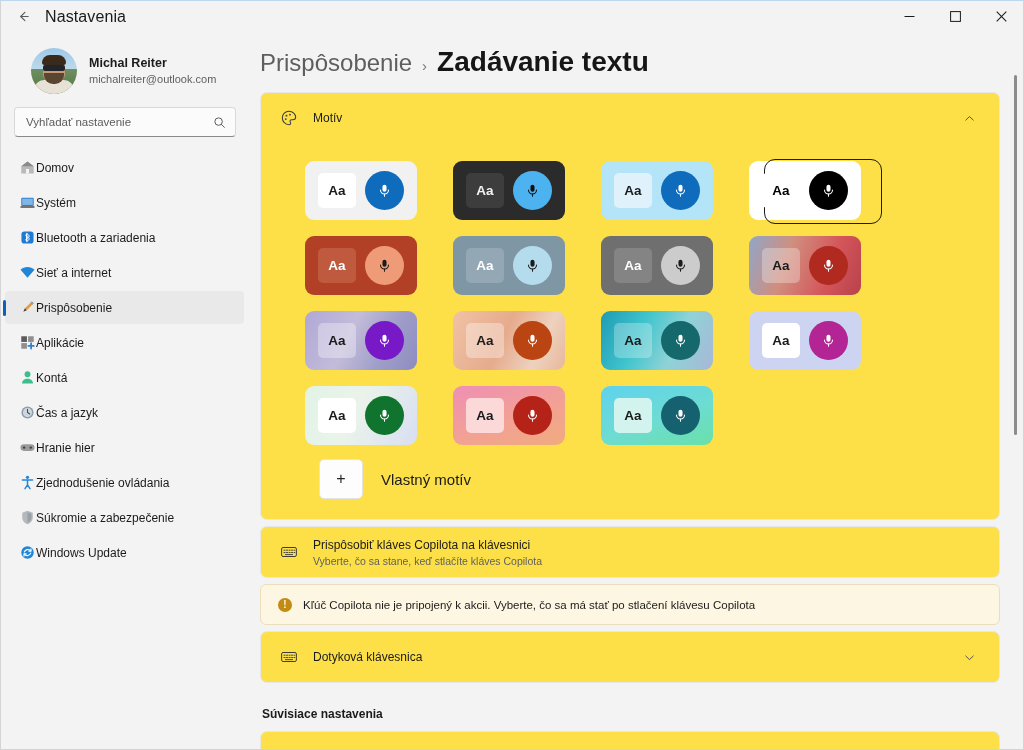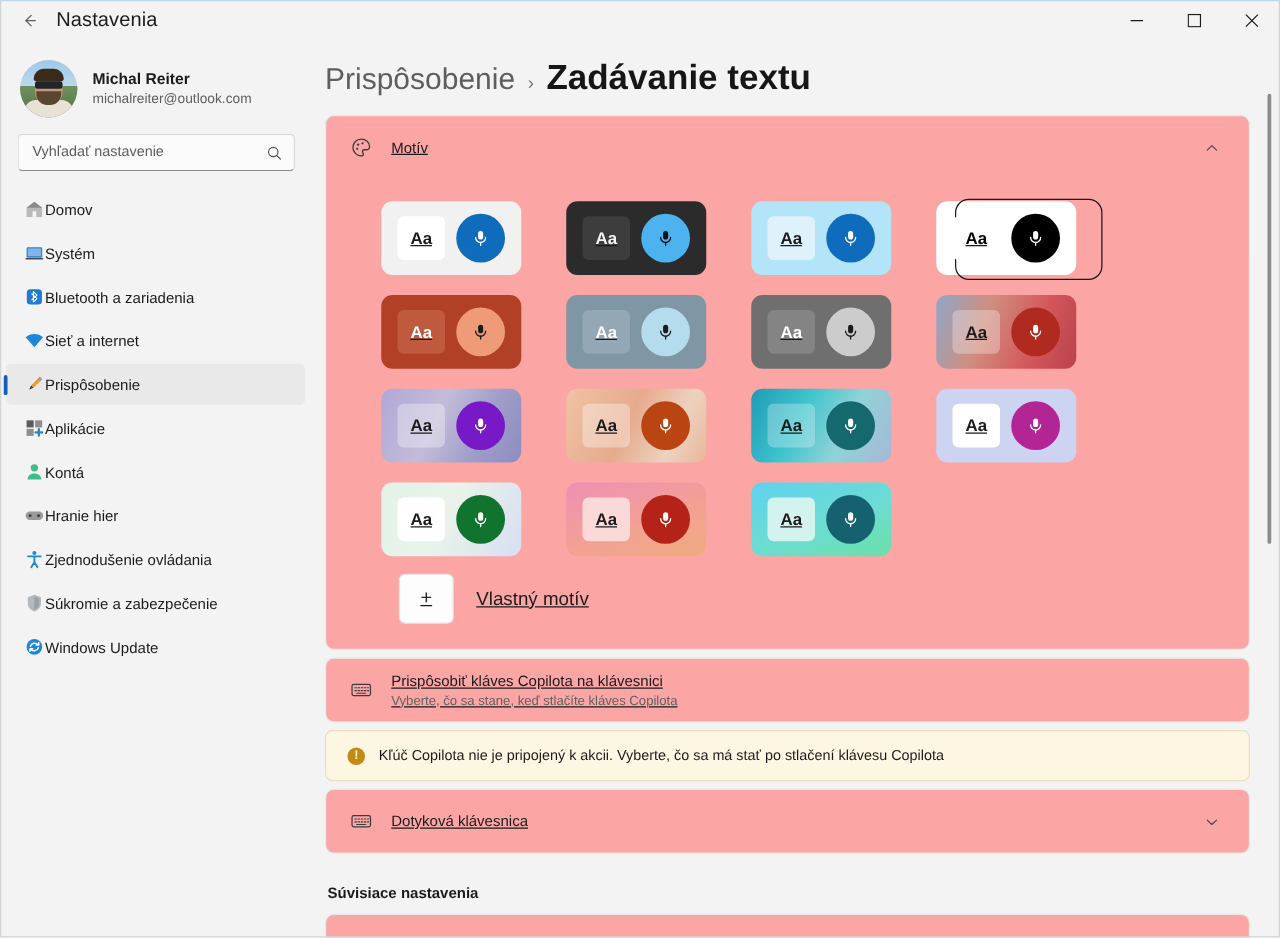--- a/index.html
+++ b/index.html
@@ -81,20 +81,21 @@
     flex-direction: column;
     position: relative;
   }
 
   .account {
     display: flex;
     align-items: center;
     gap: 12px;
     padding: 10px 14px 8px 16px;
     height: 74px;
+    margin-left: 15px;
   }
   .avatar {
     width: 46px; height: 46px;
     border-radius: 50%;
     flex: 0 0 46px;
     overflow: hidden;
     position: relative;
     background: linear-gradient(#9ec8e8 0%, #bcd9ea 45%, #6d8f63 46%, #54743f 100%);
   }
   .avatar .face {
@@ -233,25 +234,24 @@
     font-weight: 700;
   }
 
   .scrollarea {
     position: relative;
     height: calc(750px - 33px - 64px);
     padding-right: 6px;
   }
 
   .card {
-    background: #fca5a5;
+    background: #fde047;
     border: 1px solid #e7e7e7;
     border-radius: 7px;
     margin-bottom: 6px;
-    text-decoration: underline;
   }
 
   .card-head {
     display: flex;
     align-items: center;
     min-height: 50px;
     padding: 0 16px 0 18px;
     gap: 14px;
   }
   .card-ico {
@@ -566,20 +566,30 @@
         <div class="nav-item">
           <span class="nav-ico">
             <svg width="17" height="17" viewBox="0 0 18 18" aria-hidden="true">
               <circle cx="9" cy="5.6" r="3.1" fill="#3dbd8c"></circle>
               <path d="M3.2 15.4c0-3.2 2.6-5.1 5.8-5.1s5.8 1.9 5.8 5.1H3.2z" fill="#3dbd8c"></path>
             </svg>
           </span>
           <span class="nav-label">Kontá</span>
         </div>
 
+        <div class="nav-item">
+          <span class="nav-ico">
+            <svg width="17" height="17" viewBox="0 0 18 18" aria-hidden="true">
+              <circle cx="9" cy="9" r="6.4" fill="#8d9aa6"></circle>
+              <circle cx="9" cy="9" r="4.9" fill="#cfd7de"></circle>
+              <path d="M9 5.6V9l2.4 1.6" stroke="#3b4b59" stroke-width="1.1" fill="none" stroke-linecap="round"></path>
+            </svg>
+          </span>
+          <span class="nav-label">Čas a jazyk</span>
+        </div>
 
         <div class="nav-item">
           <span class="nav-ico">
             <svg width="17" height="17" viewBox="0 0 18 18" aria-hidden="true">
               <rect x="1.6" y="5.6" width="14.8" height="7" rx="3.5" fill="#9a9a9a"></rect>
               <circle cx="5.4" cy="9.1" r="1.25" fill="#3e3e3e"></circle>
               <circle cx="12.5" cy="9.1" r="1.25" fill="#3e3e3e"></circle>
             </svg>
           </span>
           <span class="nav-label">Hranie hier</span>

